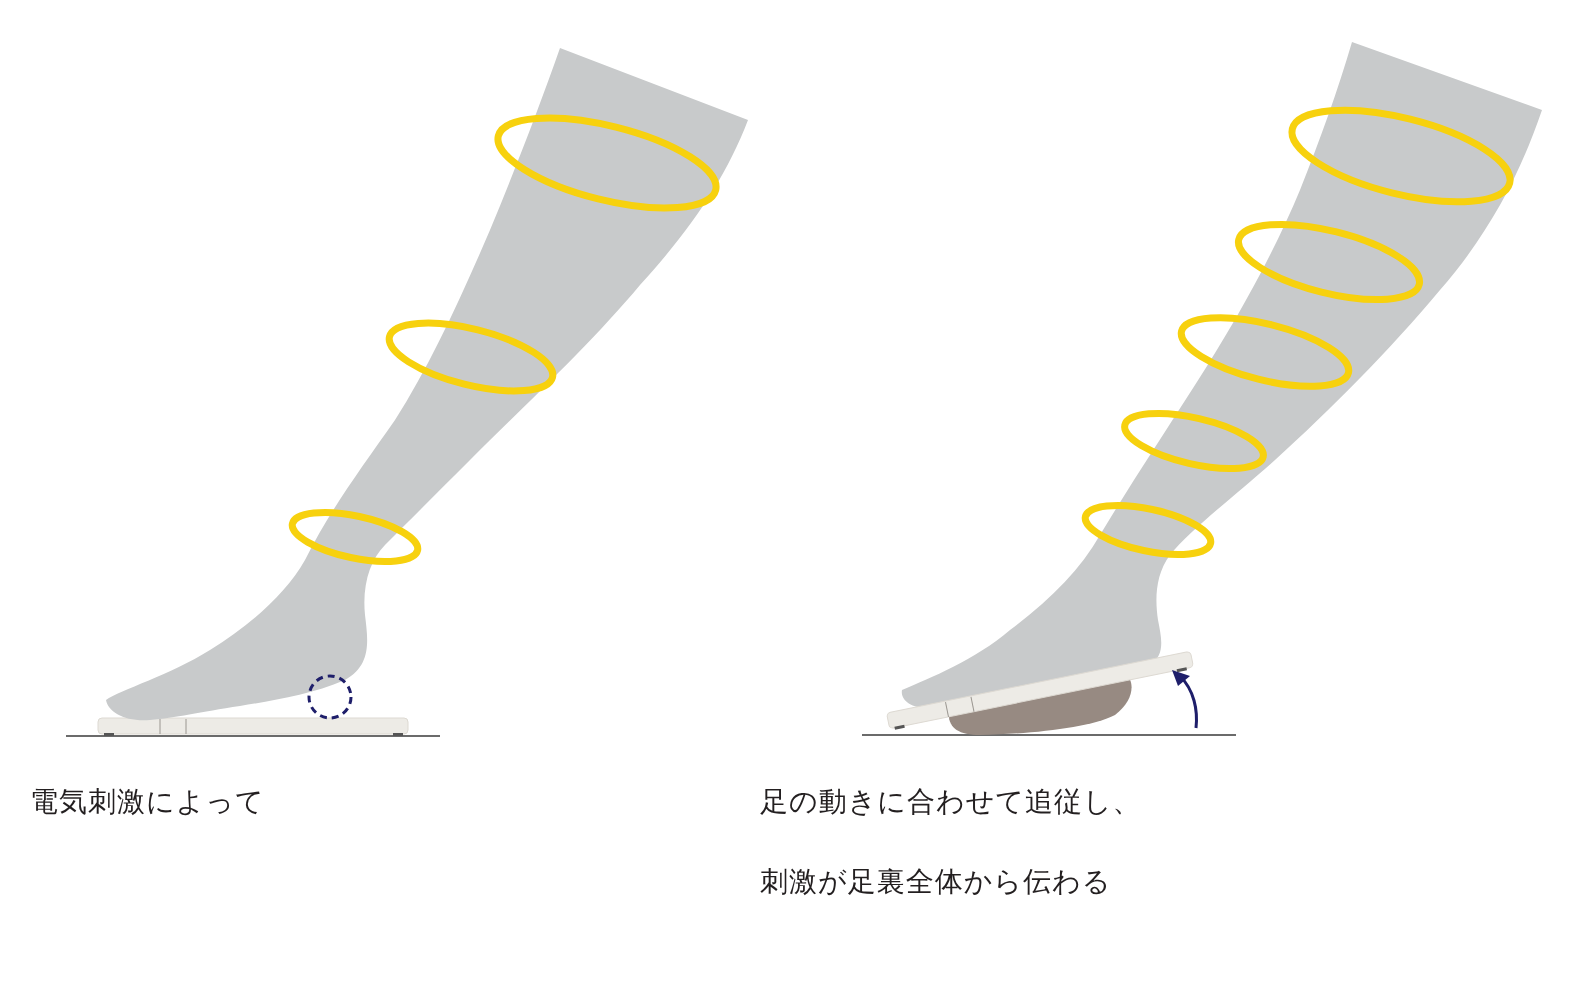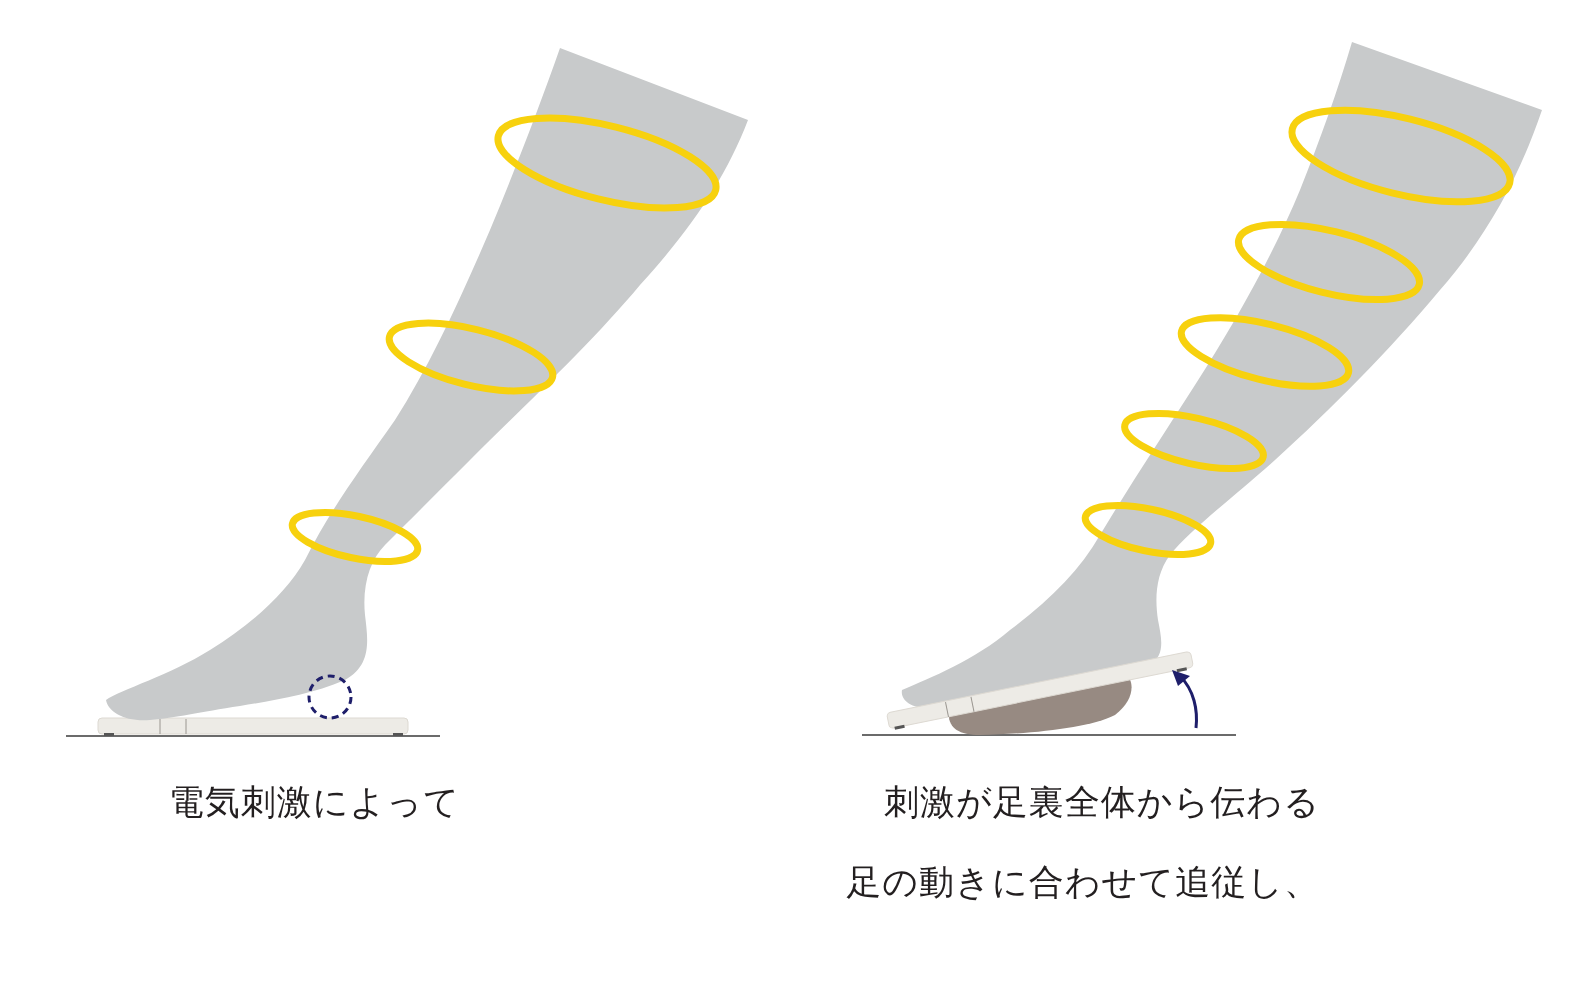--- a/index.html
+++ b/index.html
@@ -1,18 +1,18 @@
 <!DOCTYPE html>
 <html><head>
   <meta charset="utf-8">
   <style>
     html, body { margin: 0; padding: 0; background: #ffffff; }
     body { width: 1580px; height: 991px; position: relative; overflow: hidden; font-family: "DejaVu Sans", sans-serif; }
     svg.art { position: absolute; left: 0; top: 0; }
-    .caption { position: absolute; color: #231f20; font-size: 35px; line-height: 80px; letter-spacing: 1px; text-align: right; white-space: nowrap; }
+    .caption { position: absolute; color: #231f20; font-size: 28px; line-height: 80px; letter-spacing: 1px; text-align: left; white-space: nowrap; }
     .caption div { height: 80px; }
     #cap-left { left: 30px; width: 430px; top: 762px; }
     #cap-right { left: 760px; width: 560px; top: 762px; }
   </style>
 </head>
 <body>
 
 <svg class="art" width="1580" height="991" viewBox="0 0 1580 991">
 
   <g>
@@ -90,15 +90,15 @@
       <ellipse cx="1148" cy="530" rx="64" ry="21" transform="rotate(12 1148 530)"></ellipse>
     </g>
   </g>
 </svg>
 
 <div id="cap-left" class="caption">
   <div>電気刺激によって</div>
 </div>
 
 <div id="cap-right" class="caption">
+  <div>足の動きに合わせて追従し、</div>
   <div>刺激が足裏全体から伝わる</div>
-  <div>足の動きに合わせて追従し、</div>
 </div>
 
 </body></html>

